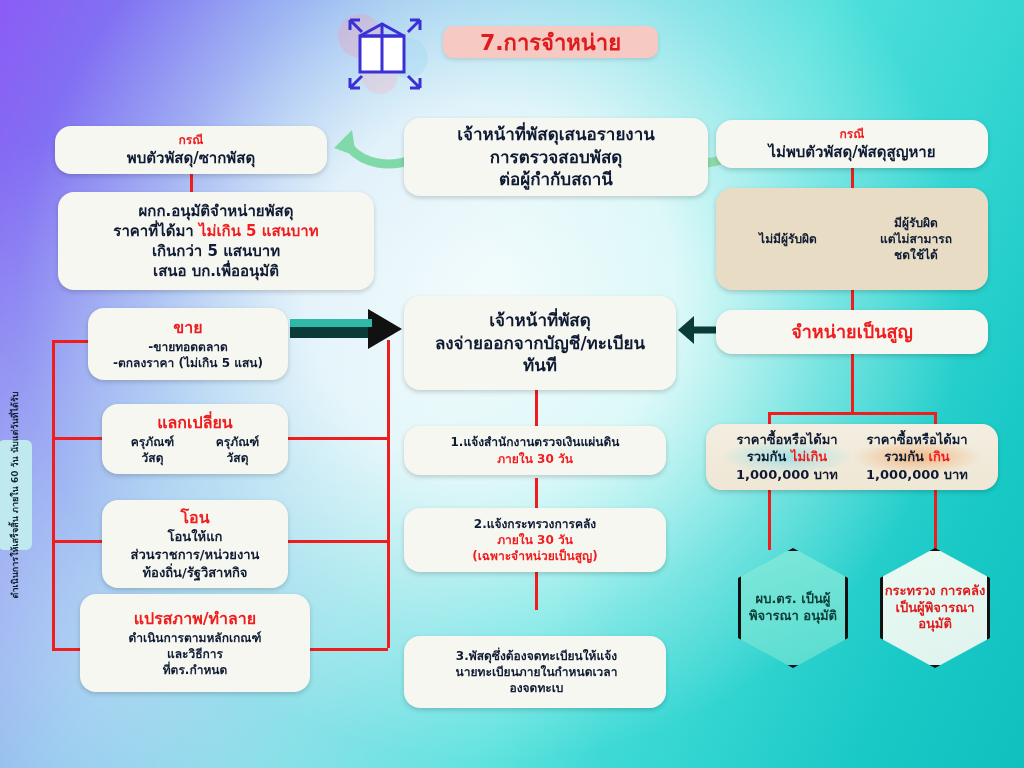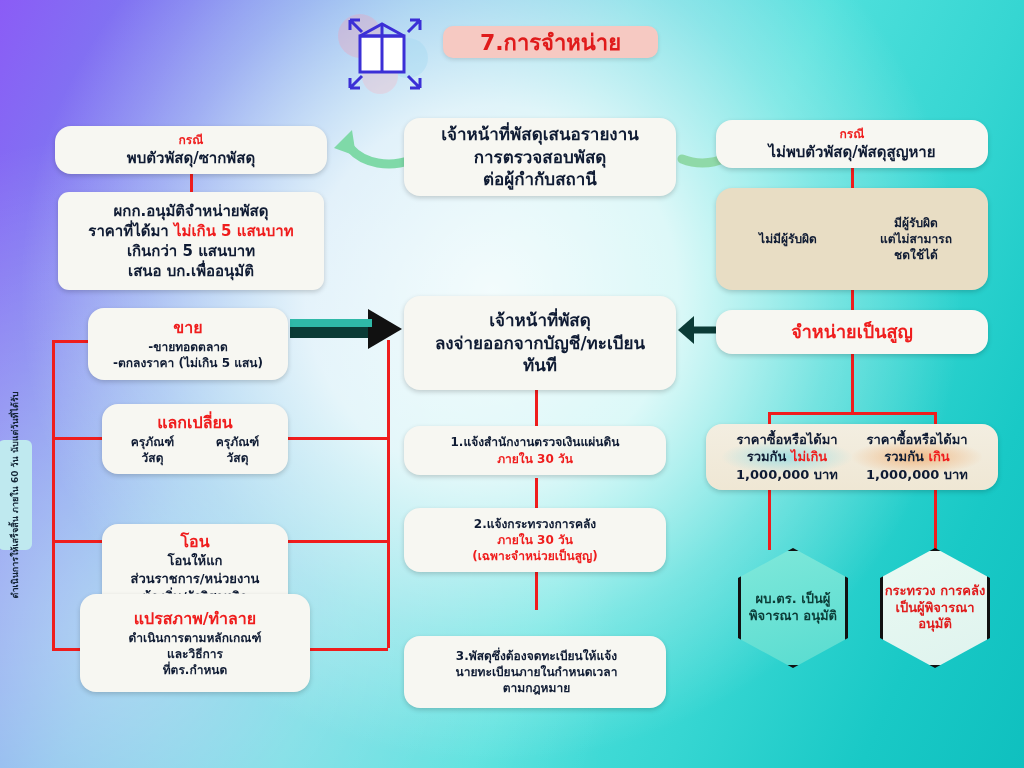--- a/index.html
+++ b/index.html
@@ -146,21 +146,21 @@
     <path d="M20 82 h10 M20 82 v-10 M20 82 l12 -12" stroke="#3b2fd6" stroke-width="3" fill="none"></path>
     <path d="M90 82 h-10 M90 82 v-10 M90 82 l-12 -12" stroke="#3b2fd6" stroke-width="3" fill="none"></path>
   </svg>
   <div class="title-pill">7.การจำหน่าย</div>
 
   <div class="node" style="left:55px; top:126px; width:272px; height:48px;">
     <span class="ln t14 bold red">กรณี</span>
     <span class="ln t15 bold">พบตัวพัสดุ/ซากพัสดุ</span>
   </div>
 
-  <div class="node" style="left:404px; top:118px; width:272px; height:78px;">
+  <div class="node" style="left:404px; top:118px; width:304px; height:78px;">
     <span class="ln t17 bold">เจ้าหน้าที่พัสดุเสนอรายงาน</span>
     <span class="ln t17 bold">การตรวจสอบพัสดุ</span>
     <span class="ln t17 bold">ต่อผู้กำกับสถานี</span>
   </div>
 
   <div class="node" style="left:716px; top:120px; width:272px; height:48px;">
     <span class="ln t14 bold red">กรณี</span>
     <span class="ln t15 bold">ไม่พบตัวพัสดุ/พัสดุสูญหาย</span>
   </div>
 
@@ -168,21 +168,21 @@
     <div style="flex:1;">
       <span class="ln t14 bold">ไม่มีผู้รับผิด</span>
     </div>
     <div style="flex:1;">
       <span class="ln t14 bold">มีผู้รับผิด</span>
       <span class="ln t14 bold">แต่ไม่สามารถ</span>
       <span class="ln t14 bold">ชดใช้ได้</span>
     </div>
   </div>
 
-  <div class="node" style="left:58px; top:192px; width:266px; height:98px;border-radius:11px;">
+  <div class="node" style="left:58px; top:192px; width:316px; height:98px;">
     <span class="ln t15 bold">ผกก.อนุมัติจำหน่ายพัสดุ</span>
     <span class="ln t15 bold"><span>ราคาที่ได้มา </span><span class="red">ไม่เกิน 5 แสนบาท</span></span>
     <span class="ln t15 bold">เกินกว่า 5 แสนบาท</span>
     <span class="ln t15 bold">เสนอ บก.เพื่ออนุมัติ</span>
   </div>
 
   <div class="node" style="left:88px; top:308px; width:200px; height:72px;">
     <span class="ln t16 bold red">ขาย</span>
     <span class="ln t14 bold">-ขายทอดตลาด</span>
     <span class="ln t14 bold">-ตกลงราคา (ไม่เกิน 5 แสน)</span>
@@ -193,21 +193,21 @@
     <span class="ln t14 bold" style="display:flex; justify-content:space-around;">
       <span>ครุภัณฑ์</span>
       <span>ครุภัณฑ์</span>
     </span>
     <span class="ln t14 bold" style="display:flex; justify-content:space-around;align-items:flex-end;">
       <span>วัสดุ</span>
       <span>วัสดุ</span>
     </span>
   </div>
 
-  <div class="node" style="left:102px; top:524px; width:186px; height:88px;">
+  <div class="node" style="left:102px; top:500px; width:186px; height:88px;">
     <span class="ln t16 bold red">โอน</span>
     <span class="ln t13 bold">โอนให้แก</span>
     <span class="ln t13 bold">ส่วนราชการ/หน่วยงาน</span>
     <span class="ln t13 bold">ท้องถิ่น/รัฐวิสาหกิจ</span>
   </div>
 
   <div class="node" style="left:80px; top:594px; width:230px; height:98px;">
     <span class="ln t16 bold red">แปรสภาพ/ทำลาย</span>
     <span class="ln t14 bold">ดำเนินการตามหลักเกณฑ์</span>
     <span class="ln t14 bold">และวิธีการ</span>
@@ -231,21 +231,21 @@
 
   <div class="node" style="left:404px; top:508px; width:262px; height:64px;">
     <span class="ln t14 bold">2.แจ้งกระทรวงการคลัง</span>
     <span class="ln t14 bold red">ภายใน 30 วัน</span>
     <span class="ln t14 bold red">(เฉพาะจำหน่วยเป็นสูญ)</span>
   </div>
 
   <div class="node" style="left:404px; top:636px; width:262px; height:72px;padding-left:11px;">
     <span class="ln t14 bold">3.พัสดุซึ่งต้องจดทะเบียนให้แจ้ง</span>
     <span class="ln t14 bold">นายทะเบียนภายในกำหนดเวลา</span>
-    <span class="ln t14 bold">ตามกฎหมาย</span>
+    <span class="ln t14 bold">องจดทะเบ</span>
   </div>
 
   <div class="node" style="left:716px; top:310px; width:272px; height:44px;">
     <span class="ln t18 bold red">จำหน่ายเป็นสูญ</span>
   </div>
 
   <div class="node grad-node" style="left:706px; top:424px; width:292px; height:66px; flex-direction:row; padding:16px;">
     <div style="flex:1; background:radial-gradient(ellipse at center, rgba(140,220,230,0.75), rgba(140,220,230,0) 72%); height:100%; display:flex; flex-direction:column; align-items:center; justify-content:center;">
       <span class="ln t13 bold">ราคาซื้อหรือได้มา</span>
       <span class="ln t13 bold"><span>รวมกัน </span><span class="red">ไม่เกิน</span></span>

